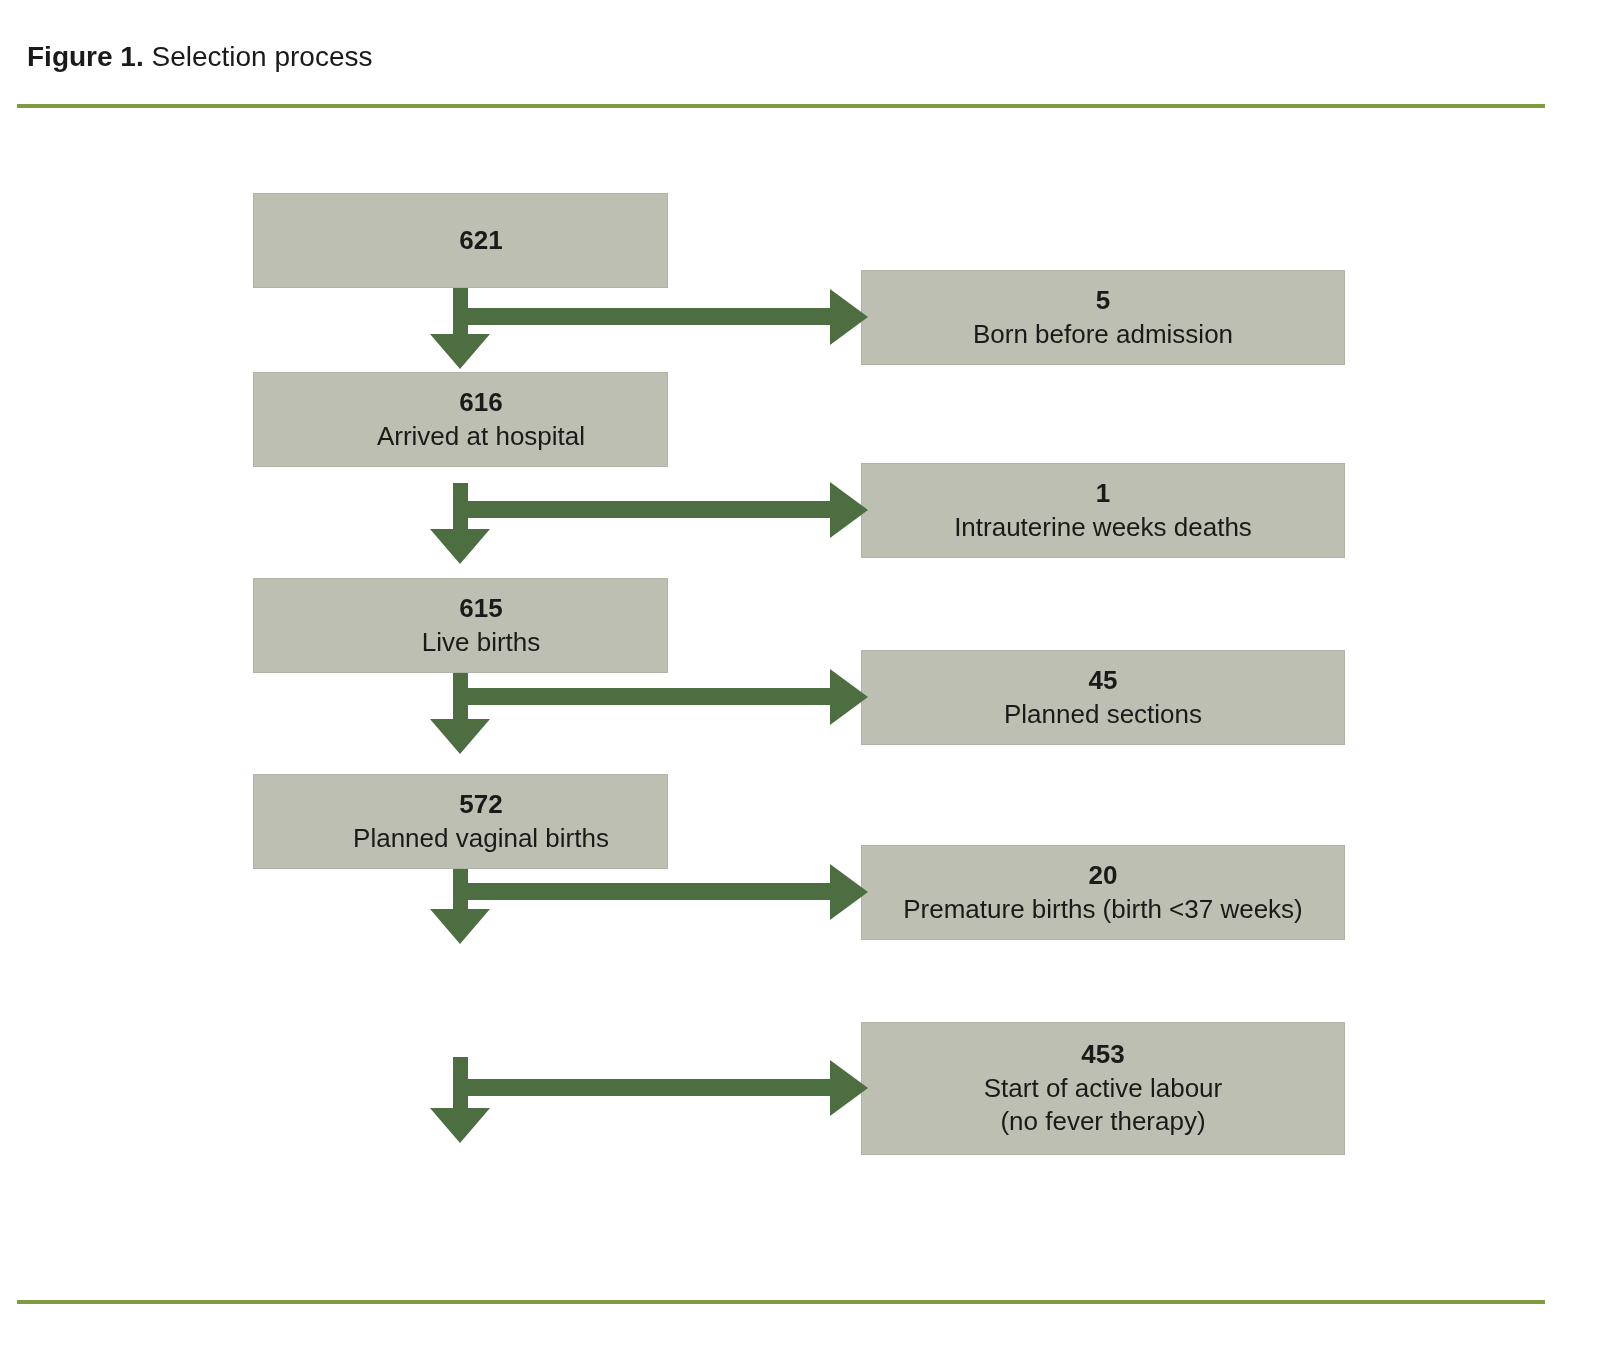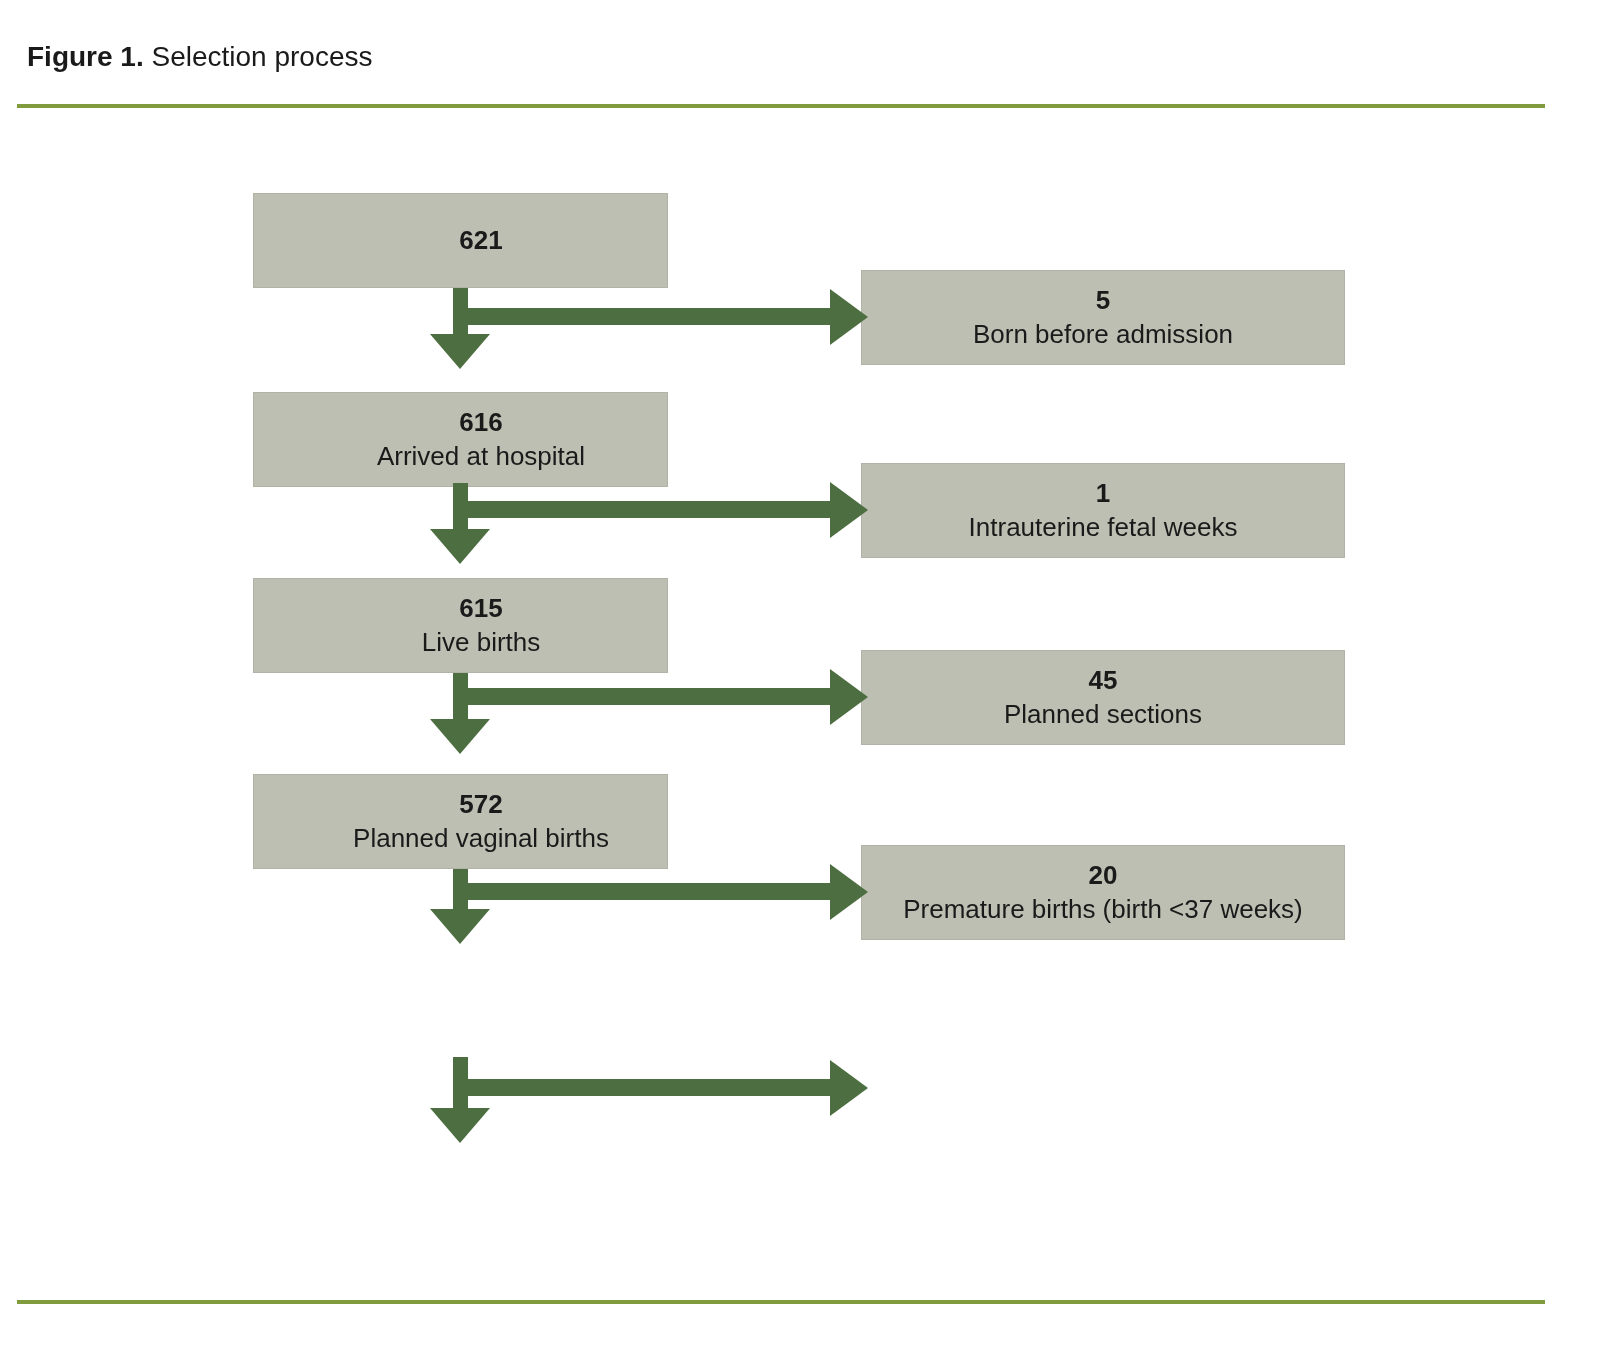--- a/index.html
+++ b/index.html
@@ -24,21 +24,21 @@
   .rule-bottom{top:1300px;}
 
   .box{
     position:absolute;background:var(--box-fill);border:1px solid var(--box-border);
     box-sizing:border-box;display:flex;flex-direction:column;justify-content:center;
     align-items:center;text-align:center;font-size:26px;line-height:1.3;
   }
   .box .num{font-weight:700;}
   .main-box{left:253px;width:415px;height:95px;padding-left:41px;}
   .side-box{left:861px;width:484px;height:95px;}
-  .m1{top:193px}.m2{top:392px}.m3{top:578px}.m4{top:774px}.m5{top:962px}.m6{top:1160px}
+  .m1{top:193px}.m2{top:372px}.m3{top:578px}.m4{top:774px}.m5{top:962px}.m6{top:1160px}
   .s1{top:270px}.s2{top:463px}.s3{top:650px}.s4{top:845px}.s5{top:1022px;height:133px}
 
   .stem{position:absolute;left:453px;width:15px;background:var(--arrow);}
   .stem.a1{top:288px;height:47px}
   .stem.a2{top:483px;height:47px}
   .stem.a3{top:673px;height:47px}
   .stem.a4{top:869px;height:41px}
   .stem.a5{top:1057px;height:52px}
   .dhead{position:absolute;left:430px;width:0;height:0;
     border-left:30px solid transparent;border-right:30px solid transparent;
@@ -79,29 +79,34 @@
     <div class="num">572</div>
     <div class="lbl">Planned vaginal births</div>
   </div>
 
   <div class="box side-box s1">
     <div class="num">5</div>
     <div class="lbl">Born before admission</div>
   </div>
   <div class="box side-box s2">
     <div class="num">1</div>
-    <div class="lbl">Intrauterine fetal weeks</div>
+    <div class="lbl">Intrauterine weeks deaths</div>
   </div>
   <div class="box side-box s3">
     <div class="num">45</div>
     <div class="lbl">Planned sections</div>
   </div>
   <div class="box side-box s4">
     <div class="num">20</div>
     <div class="lbl">Premature births (birth &lt;37 weeks)</div>
+  </div>
+  <div class="box side-box s5">
+    <div class="num">453</div>
+    <div class="lbl">Start of active labour</div>
+    <div class="lbl">(no fever therapy)</div>
   </div>
 
   <div class="stem a1"></div>
   <div class="dhead a1"></div>
   <div class="stem a2"></div>
   <div class="dhead a2"></div>
   <div class="stem a3"></div>
   <div class="dhead a3"></div>
   <div class="stem a4"></div>
   <div class="dhead a4"></div>

